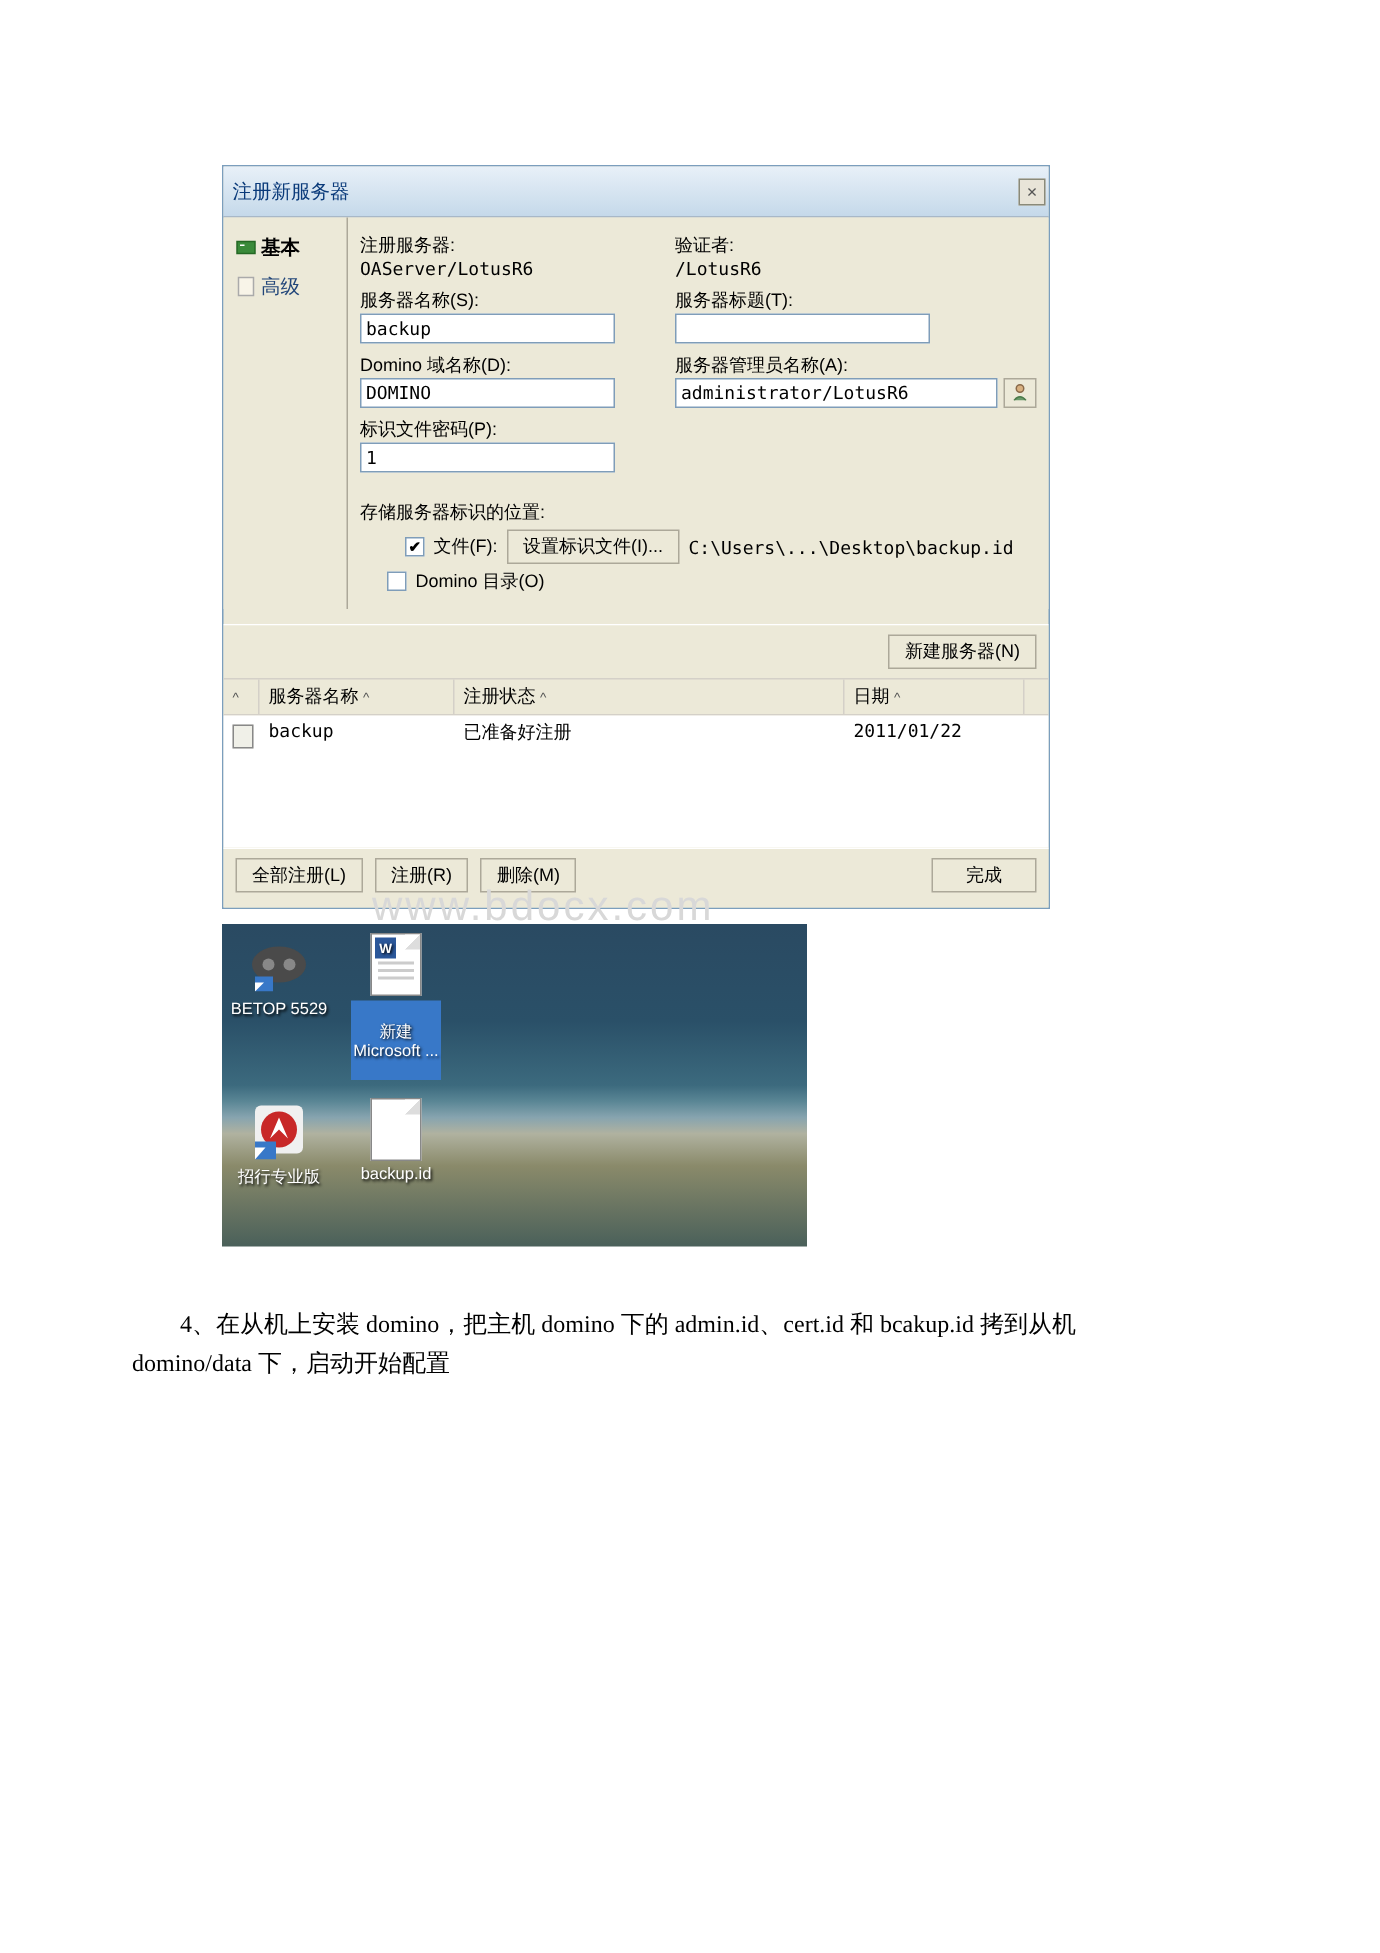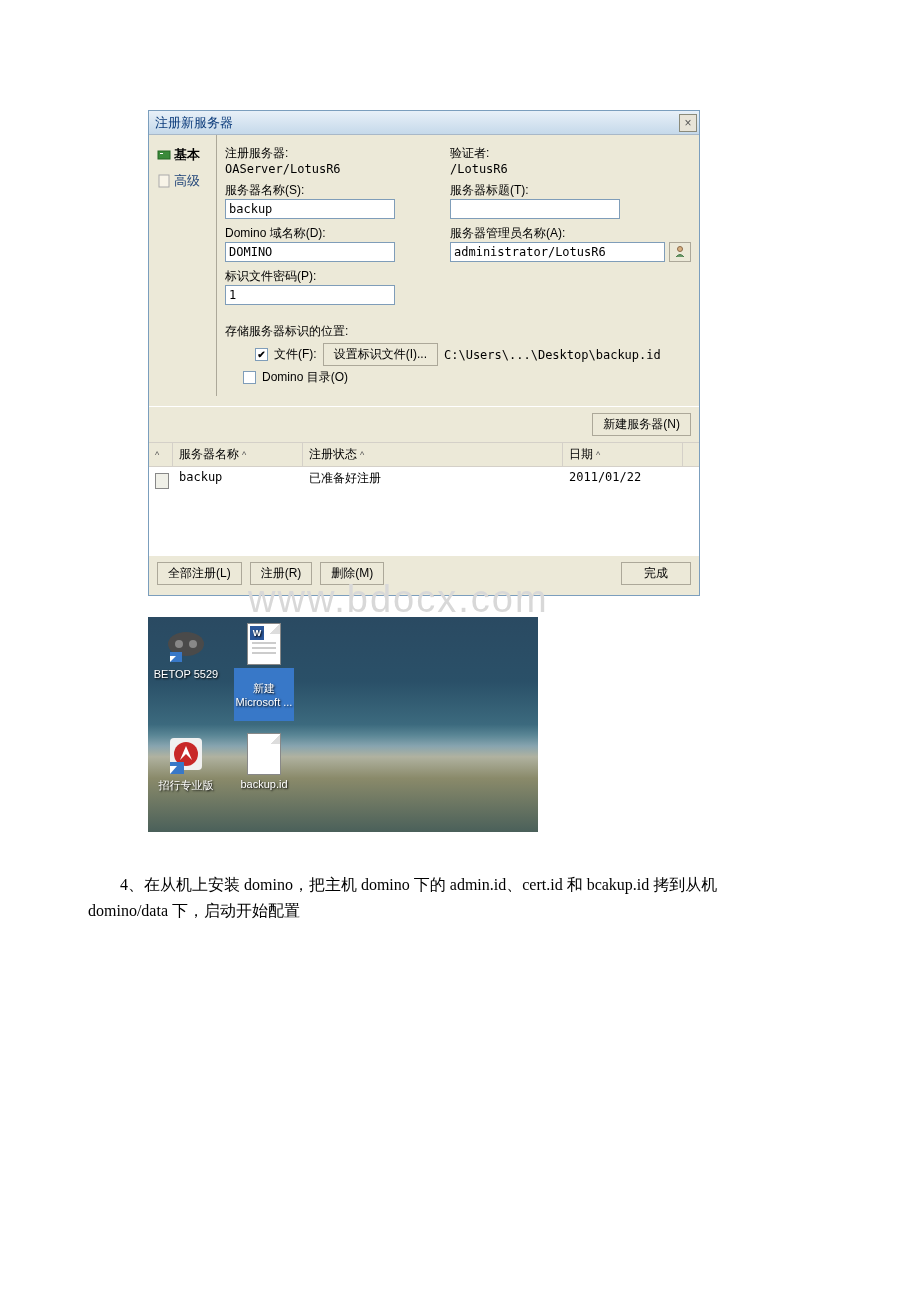--- a/index.html
+++ b/index.html
@@ -15,21 +15,21 @@
       padding: 110px 150px 40px 148px;
     }
     .dialog {
       width: 552px;
       background: #ece9d8;
       border: 1px solid #7b9ebd;
       box-shadow: 0 0 0 0;
     }
     .titlebar {
       background: linear-gradient(to bottom, #e8f0f8, #c5d9ea);
-      height: 24px;
+      height: 34px;
       display: flex;
       align-items: center;
       justify-content: space-between;
       padding: 0 2px 0 6px;
       border-bottom: 1px solid #a8b8c8;
     }
     .titlebar-text {
       color: #0a3a7a;
       font-size: 13px;
     }
@@ -42,21 +42,21 @@
       align-items: center;
       justify-content: center;
       font-size: 12px;
       color: #555;
       cursor: pointer;
     }
     .dialog-body {
       display: flex;
     }
     .sidebar {
-      width: 68px;
+      width: 83px;
       background: #ece9d8;
       border-right: 1px solid #aca899;
       padding-top: 6px;
     }
     .sidebar-item {
       display: flex;
       align-items: center;
       gap: 3px;
       padding: 3px 4px;
       margin: 2px 4px;
@@ -191,21 +191,21 @@
     .bottom-buttons {
       display: flex;
       justify-content: space-between;
       padding: 6px 8px 10px 8px;
       background: #ece9d8;
       border-top: 1px solid #fff;
     }
     .bottom-left { display: flex; gap: 8px; }
     .watermark {
       color: #d8d8d8;
-      font-size: 38px;
+      font-size: 28px;
       letter-spacing: 2px;
       font-weight: 300;
       margin: -18px 0 0 100px;
       font-family: Arial, sans-serif;
     }
     .desktop-area {
       width: 390px;
       height: 215px;
       background: linear-gradient(to bottom, #2a4a62 0%, #2a5068 30%, #3c6a7e 50%, #5a8695 55%, #87a4af 60%, #b0b2a0 65%, #8a8a6a 75%, #4a605a 100%);
       position: relative;

